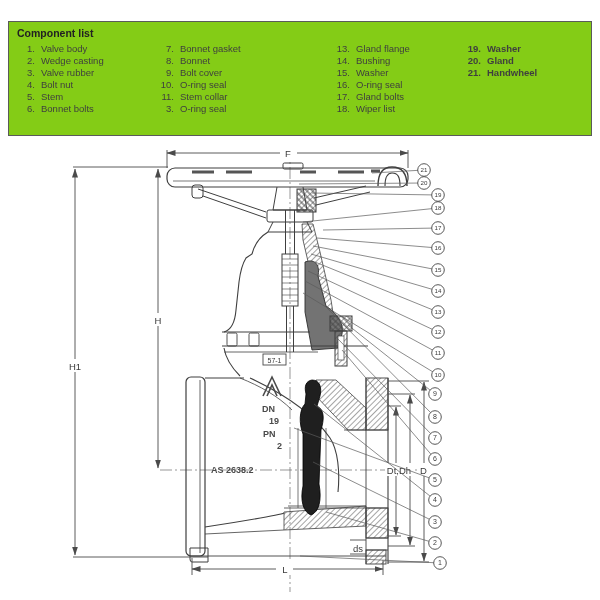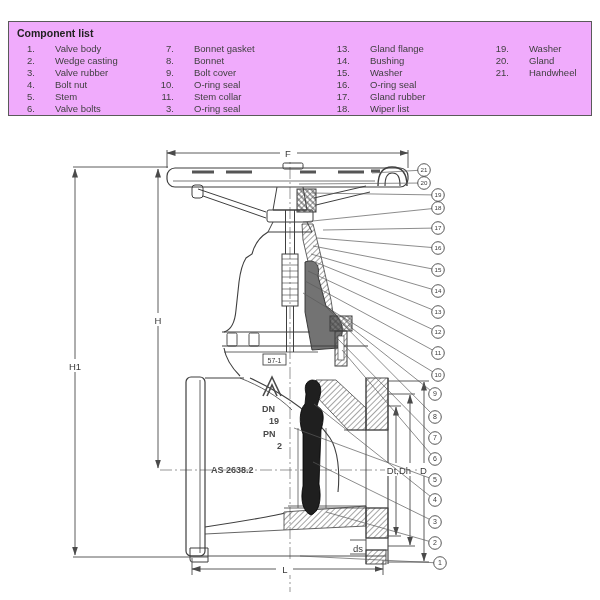--- a/index.html
+++ b/index.html
@@ -1,24 +1,24 @@
 <!DOCTYPE html>
 <html><head>
 <meta charset="utf-8">
 <style>
   html,body{margin:0;padding:0;}
   body{width:600px;height:600px;position:relative;background:#ffffff;
        font-family:"Liberation Sans", sans-serif;color:#3a3a3a;overflow:hidden;}
-  .list-box{position:absolute;left:8px;top:21px;width:584px;height:95px;
-            border:1.4px solid #5a5a5a;background:#f0abfc;box-sizing:border-box;}
+  .list-box{position:absolute;left:8px;top:21px;width:584px;height:115px;
+            border:1.4px solid #5a5a5a;background:#84cc16;box-sizing:border-box;}
   .list-title{position:absolute;left:8px;top:5px;font-size:10.5px;font-weight:bold;color:#222;}
   .list-col{position:absolute;top:21px;}
   .list-item{display:flex;font-size:9.5px;line-height:12px;color:#3f3f3f;white-space:nowrap;}
   .list-item .num{width:20px;text-align:right;flex:0 0 20px;}
-  .list-item .lbl{margin-left:20px;}
+  .list-item .lbl{margin-left:6px;}
   svg{position:absolute;left:0;top:0;}
   svg text{font-family:"Liberation Sans", sans-serif;fill:#3a3a3a;}
   .dimlbl{font-size:9.5px;}
   .marklbl{font-weight:bold;fill:#4a4a4a;}
 </style>
 </head>
 <body>
 
 <div class="list-box">
   <div class="list-title">Component list</div>
@@ -39,21 +39,21 @@
         <div class="list-item">
           <span class="num">4.</span>
           <span class="lbl">Bolt nut</span>
         </div>
         <div class="list-item">
           <span class="num">5.</span>
           <span class="lbl">Stem</span>
         </div>
         <div class="list-item">
           <span class="num">6.</span>
-          <span class="lbl">Valve bolts</span>
+          <span class="lbl">Bonnet bolts</span>
         </div>
       </div>
       <div class="list-col" style="left: 145px;">
         <div class="list-item">
           <span class="num">7.</span>
           <span class="lbl">Bonnet gasket</span>
         </div>
         <div class="list-item">
           <span class="num">8.</span>
           <span class="lbl">Bonnet</span>
@@ -87,28 +87,28 @@
         <div class="list-item">
           <span class="num">15.</span>
           <span class="lbl">Washer</span>
         </div>
         <div class="list-item">
           <span class="num">16.</span>
           <span class="lbl">O-ring seal</span>
         </div>
         <div class="list-item">
           <span class="num">17.</span>
-          <span class="lbl">Gland rubber</span>
+          <span class="lbl">Gland bolts</span>
         </div>
         <div class="list-item">
           <span class="num">18.</span>
           <span class="lbl">Wiper list</span>
         </div>
       </div>
-      <div class="list-col" style="left: 480px;">
+      <div class="list-col" style="left: 452px; font-weight: bold;">
         <div class="list-item">
           <span class="num">19.</span>
           <span class="lbl">Washer</span>
         </div>
         <div class="list-item">
           <span class="num">20.</span>
           <span class="lbl">Gland</span>
         </div>
         <div class="list-item">
           <span class="num">21.</span>

